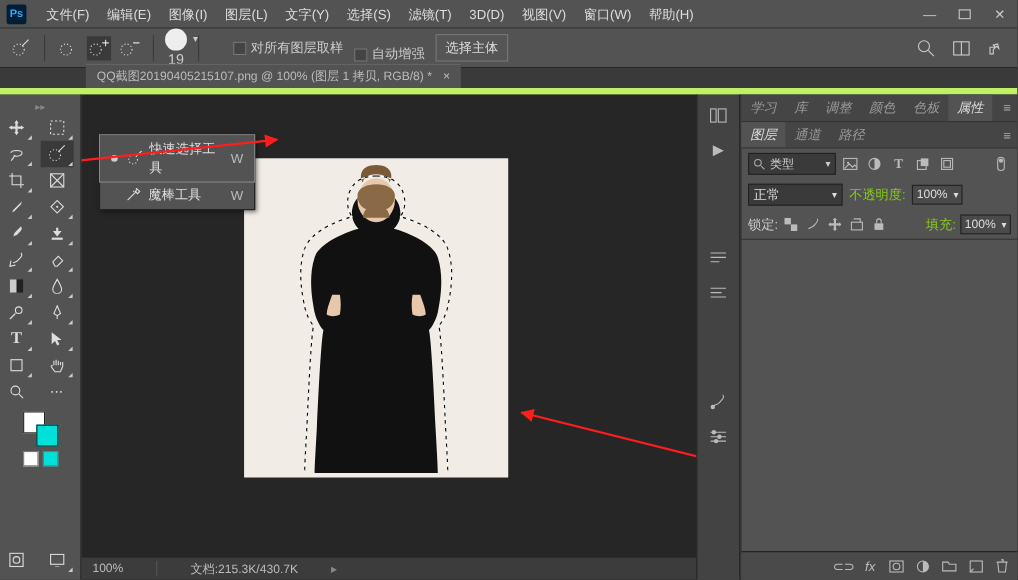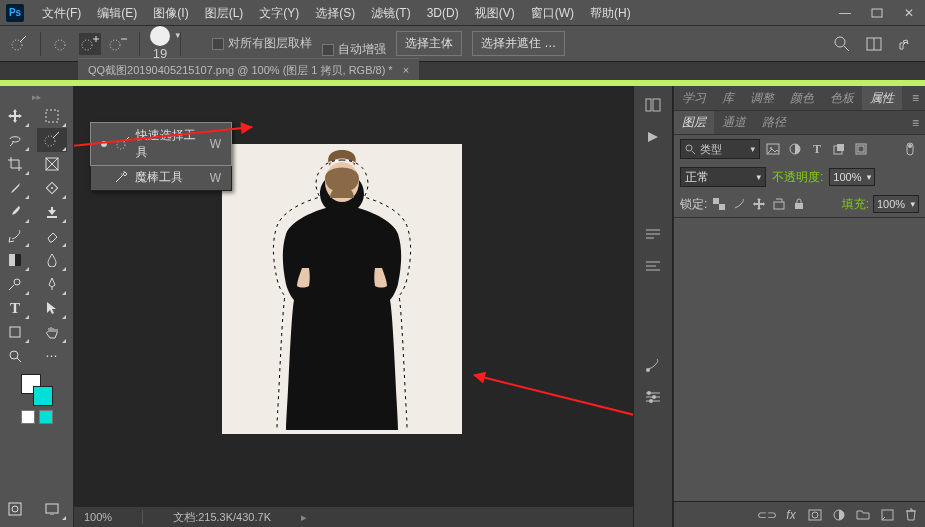--- a/index.html
+++ b/index.html
@@ -167,23 +167,20 @@
       <span class="checkbox"></span>
       <span>对所有图层取样</span>
     </label>
   <label style="display:flex;align-items:center;margin-top:12px;">
       <span class="checkbox"></span>
       <span>自动增强</span>
     </label>
   <div class="opt-btn">
       <span>选择主体</span>
     </div>
-  <div class="opt-btn">
-      <span>选择并遮住 …</span>
-    </div>
   <div class="right-icons">
     <div class="opt-ic">
         <svg width="16" height="16">
           <circle cx="6" cy="6" r="5" fill="none" stroke="#ccc"></circle>
           <path d="M10 10 L15 15" stroke="#ccc"></path>
         </svg>
       </div>
     <div class="opt-ic">
         <svg width="16" height="14">
           <rect x="1" y="1" width="14" height="12" fill="none" stroke="#ccc"></rect>

